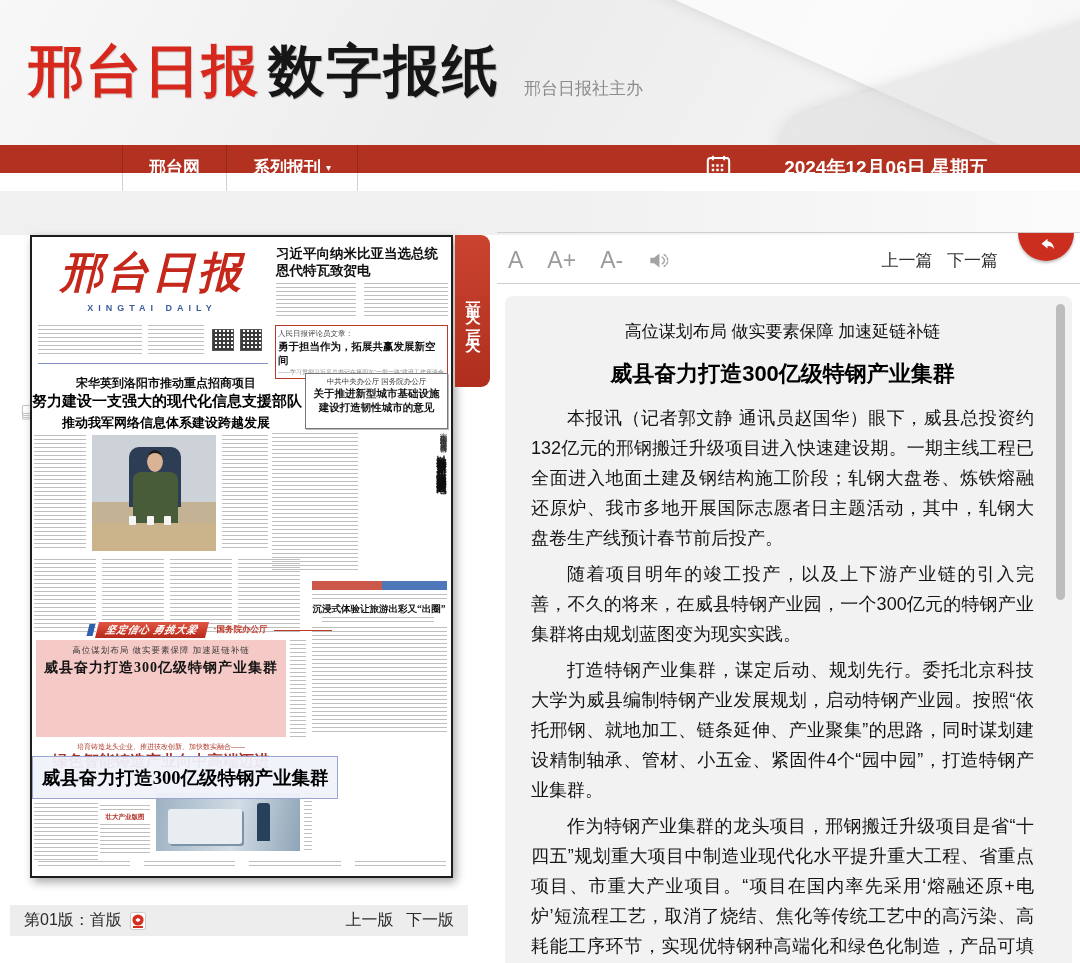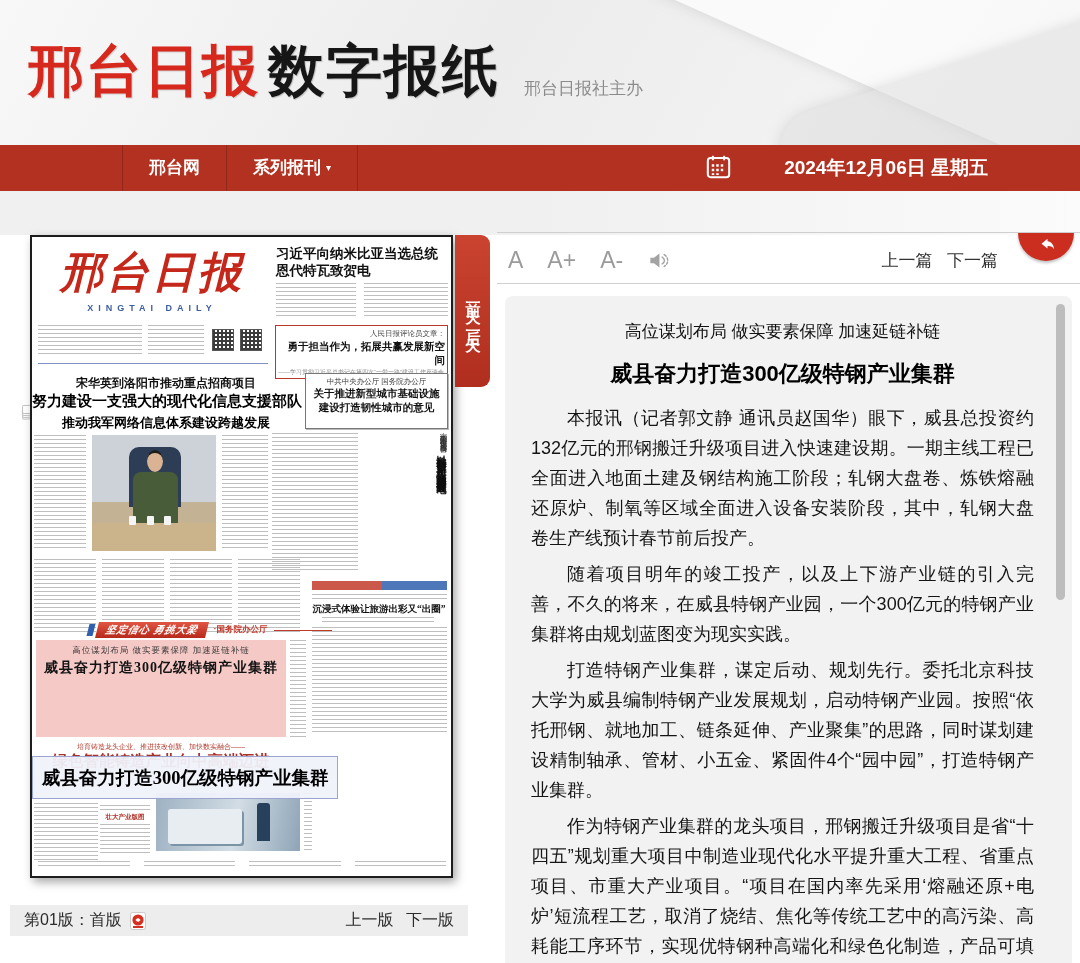--- a/index.html
+++ b/index.html
@@ -13,21 +13,21 @@
           background:linear-gradient(120deg,#f8f8f8 0%,#ececec 45%,#f2f2f2 75%,#e9e9e9 100%)}
   .swoosh{position:absolute;background:rgba(255,255,255,.65);box-shadow:0 0 14px rgba(160,160,160,.35)}
   .sw1{width:700px;height:240px;left:620px;top:-120px;transform:rotate(24deg);border-radius:40px}
   .sw2{width:520px;height:150px;left:780px;top:40px;transform:rotate(-18deg);border-radius:40px;background:rgba(220,220,220,.5)}
   .brand{position:absolute;left:28px;top:34px;display:flex;align-items:flex-end;white-space:nowrap}
   .brand-red{font-size:56px;font-weight:bold;color:#d7281d;letter-spacing:2px;text-shadow:1px 1px 1px rgba(0,0,0,.15)}
   .brand-black{font-size:56px;font-weight:bold;color:#161616;margin-left:8px;letter-spacing:2px;text-shadow:1px 1px 1px rgba(0,0,0,.2)}
   .sponsor{font-size:17px;color:#8b8b8b;margin-left:24px;padding-bottom:10px}
 
   
-  .nav{position:absolute;left:0;top:145px;width:1080px;height:46px;background:#b23120}
+  .nav{position:absolute;left:0;top:145px;width:1080px;height:28px;background:#b23120}
   .nav-items{position:absolute;left:122px;top:0;height:46px;display:flex}
   .nav-item{color:#fff;font-size:17px;font-weight:bold;line-height:46px;padding:0 26px;
             border-right:1px solid rgba(0,0,0,.18);cursor:pointer;display:flex;align-items:center;gap:5px}
   .nav-item:first-child{border-left:1px solid rgba(0,0,0,.18)}
   .caret{font-size:10px;line-height:46px}
   .nav-date{position:absolute;right:92px;top:0;height:46px;display:flex;align-items:center;color:#fff}
   .nav-date .dtxt{font-size:19px;font-weight:bold;margin-left:52px}
 
   
   .strip{position:absolute;left:0;top:191px;width:1080px;height:44px;
@@ -54,21 +54,21 @@
   .qr{width:22px;height:22px;border:1px solid #555;
       background-image:repeating-linear-gradient(0deg,#3c3c3c 0 2px,transparent 2px 4px),
                        repeating-linear-gradient(90deg,#3c3c3c 0 2px,#fff 2px 4px)}
   .qr1{left:180px;top:92px}.qr2{left:208px;top:92px}
   .np-mastrule{left:6px;top:126px;width:230px;border-top:1px solid #8093c2}
 
   .np-congrats{left:244px;top:8px;width:172px;font-size:13.5px;font-weight:bold;line-height:17px;color:#111}
   .np-colsa1{left:244px;top:46px;width:80px;height:36px}
   .np-colsa2{left:332px;top:46px;width:84px;height:36px}
 
-  .np-box1{left:243px;top:88px;width:173px;height:54px;border:1px solid #b8382c;text-align:right;padding:3px 2px;background:#fff}
+  .np-box1{left:243px;top:88px;width:173px;height:54px;border:1px solid #b8382c;text-align:left;padding:3px 2px;background:#fff}
   .np-box1 span{position:static;display:block}
   .b1k{font-size:7.5px;color:#444}
   .b1t{font-size:10.5px;font-weight:bold;color:#101010;line-height:14px;margin-top:1px}
   .b1s{font-size:6px;color:#8a8a8a;white-space:nowrap;overflow:hidden}
 
   .np-leadk{left:0;top:138px;width:268px;text-align:center;font-size:12px;font-weight:bold;color:#111}
   .np-lead1{left:0;top:155px;width:268px;text-align:center;font-size:15px;font-weight:bold;color:#000;white-space:nowrap}
   .np-lead2{left:0;top:177px;width:268px;text-align:center;font-size:13px;font-weight:bold;color:#000;white-space:nowrap}
 
   .np-box2{left:273px;top:136px;width:143px;height:56px;border:1px solid #777;text-align:center;padding:3px 3px;background:#fff;box-shadow:1px 1px 0 #bbb}
@@ -391,19 +391,19 @@
   <span class="art-nav">
     <span>上一篇</span>
     <span>下一篇</span>
   </span>
 </div>
 <div class="rp-div"></div>
 
 <div class="article">
   <div class="a-kicker">高位谋划布局 做实要素保障 加速延链补链</div>
   <div class="a-title">威县奋力打造300亿级特钢产业集群</div>
-  <p>本报讯（记者郭文静 通讯员赵国华）眼下，威县总投资约132亿元的邢钢搬迁升级项目进入快速建设期。一期主线工程已全面进入地面土建及钢结构施工阶段；轧钢大盘卷、炼铁熔融还原炉、制氧等区域全面进入设备安装阶段，其中，轧钢大盘卷生产线预计春节前后投产。</p>
+  <p>本报讯（记者郭文静 通讯员赵国华）眼下，威县总投资约132亿元的邢钢搬迁升级项目进入快速建设期。一期主线工程已全面进入地面土建及钢结构施工阶段；轧钢大盘卷、炼铁熔融还原炉、我市多地开展国际志愿者日主题活动，其中，轧钢大盘卷生产线预计春节前后投产。</p>
   <p>随着项目明年的竣工投产，以及上下游产业链的引入完善，不久的将来，在威县特钢产业园，一个300亿元的特钢产业集群将由规划蓝图变为现实实践。</p>
   <p>打造特钢产业集群，谋定后动、规划先行。委托北京科技大学为威县编制特钢产业发展规划，启动特钢产业园。按照“依托邢钢、就地加工、链条延伸、产业聚集”的思路，同时谋划建设精制轴承、管材、小五金、紧固件4个“园中园”，打造特钢产业集群。</p>
   <p>作为特钢产业集群的龙头项目，邢钢搬迁升级项目是省“十四五”规划重大项目中制造业现代化水平提升重大工程、省重点项目、市重大产业项目。“项目在国内率先采用‘熔融还原+电炉’短流程工艺，取消了烧结、焦化等传统工艺中的高污染、高耗能工序环节，实现优特钢种高端化和绿色化制造，产品可填补高端轴承用钢、特种用钢等国内空白。”河北邢钢科技有限公司总经理彭世丹说。以此次搬迁升级为契机，邢钢正致力于打造世界一流的特钢标杆企业。</p>
 
   <div class="sb-thumb"></div>
 </div>
 
 </body></html>

